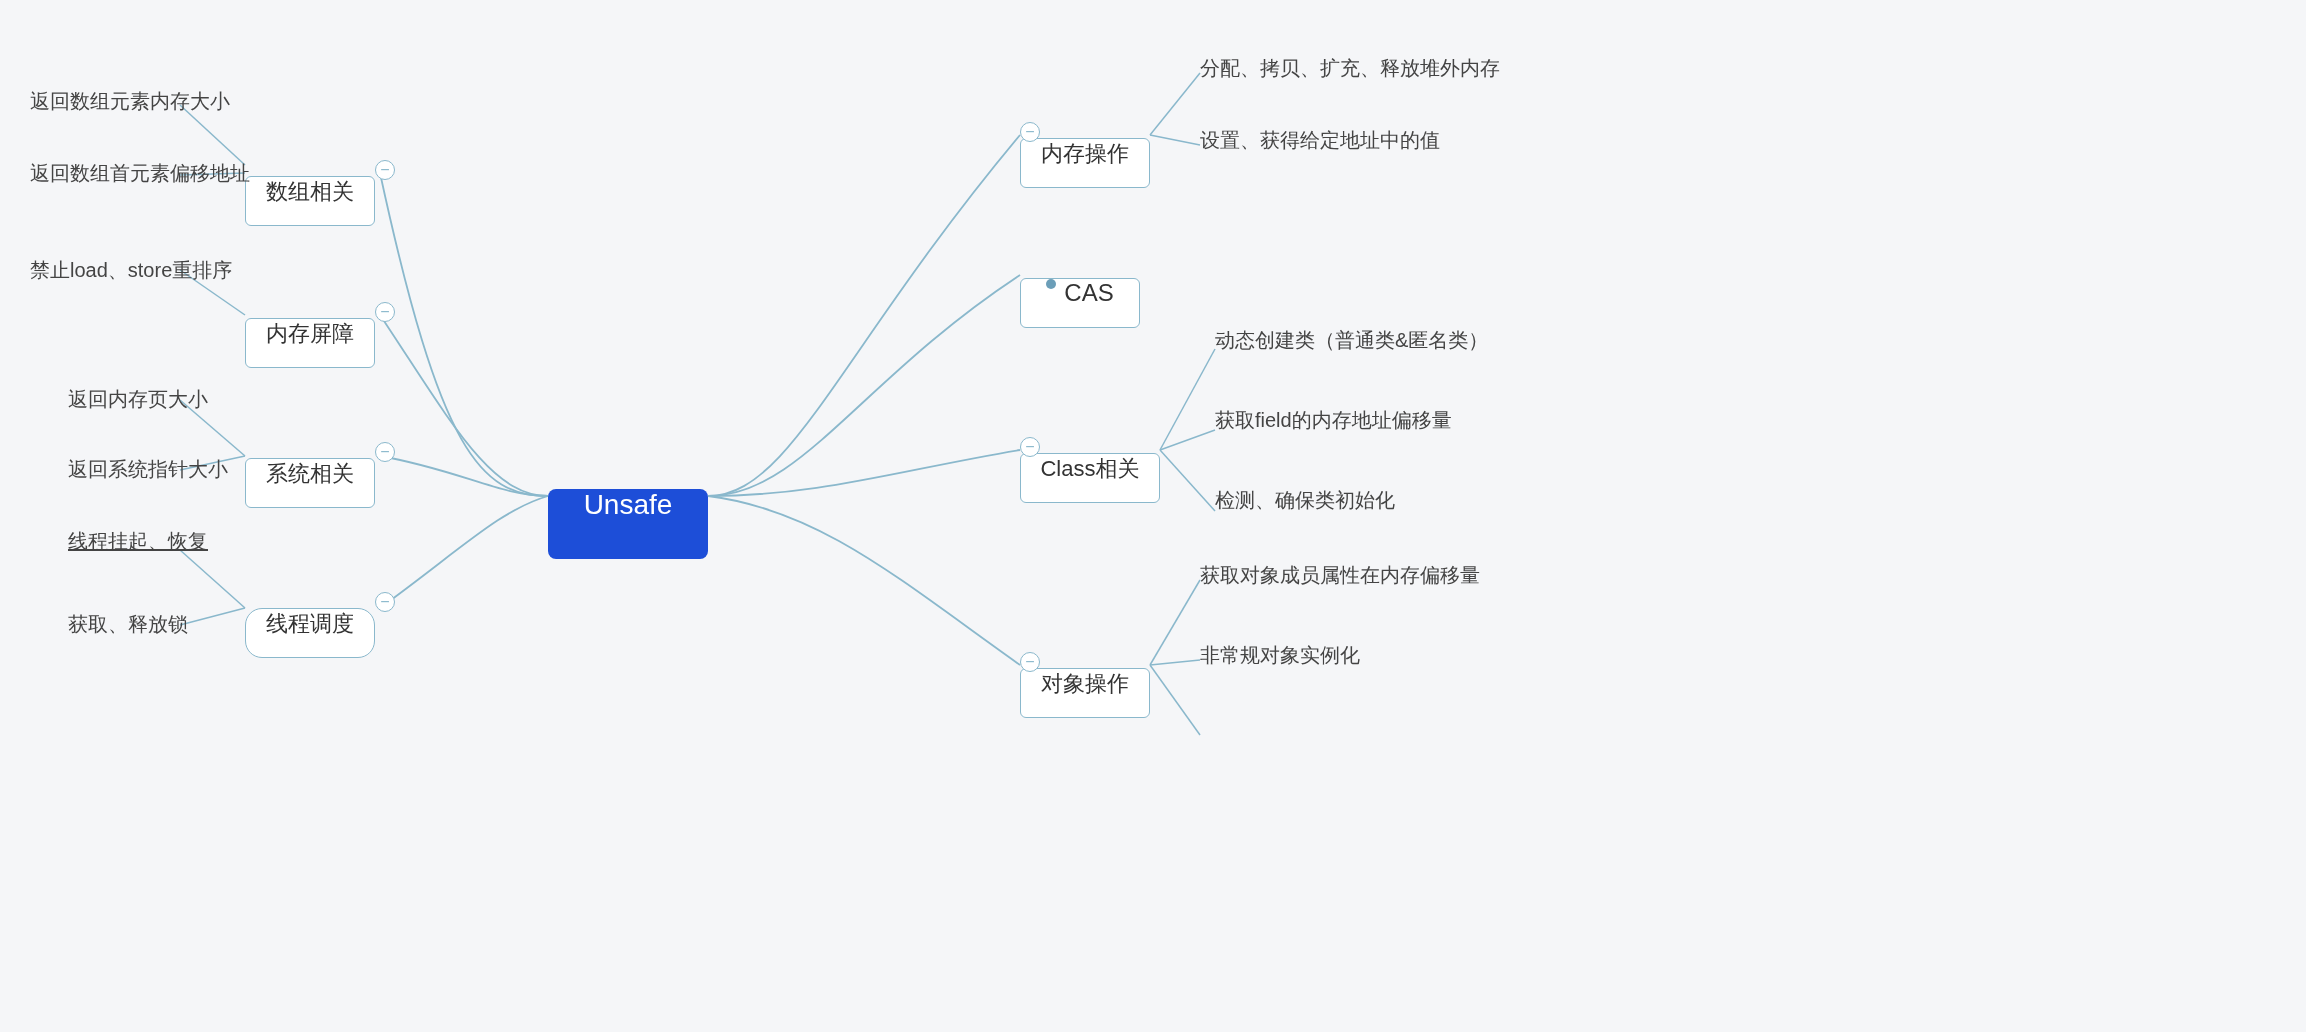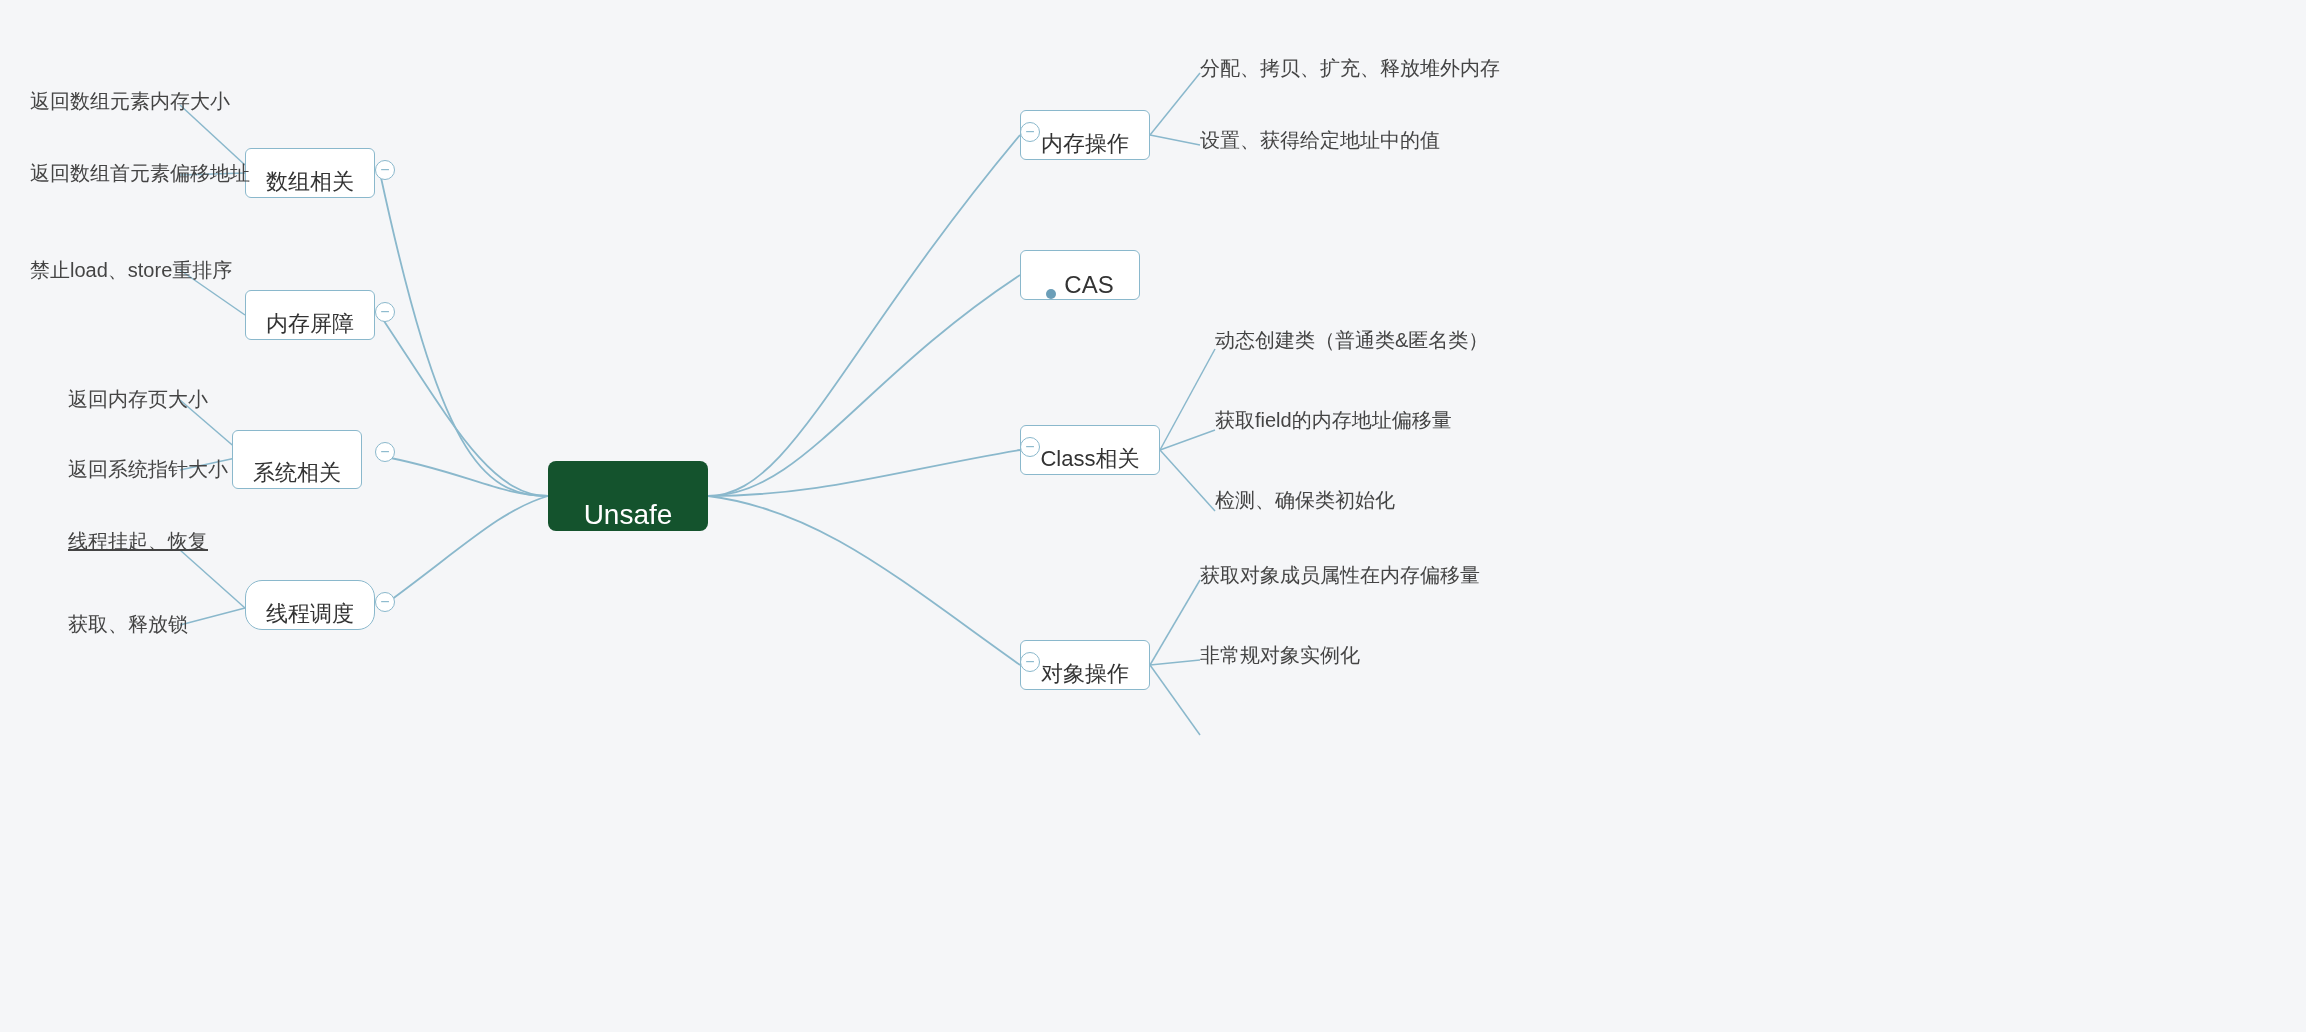--- a/index.html
+++ b/index.html
@@ -20,25 +20,26 @@
     svg.connections {
       position: absolute;
       top: 0; left: 0;
       width: 2306px;
       height: 1032px;
       pointer-events: none;
     }
     .node {
       position: absolute;
       display: flex;
-      align-items: flex-end;
+      align-items: flex-start;
       justify-content: center;
+      margin-top: 28px;
     }
     .center-node {
-      background: #14532d;
+      background: #1d4ed8;
       color: white;
       border-radius: 8px;
       font-size: 28px;
       font-weight: 500;
       width: 160px;
       height: 70px;
       left: 548px;
       top: 461px;
     }
     .branch-node {
@@ -131,21 +132,21 @@
   <div class="minus-badge" style="left:375px;top:160px;">−</div>
   <div class="leaf-text" style="left:30px;top:88px;">返回数组元素内存大小</div>
   <div class="leaf-text" style="left:30px;top:160px;">返回数组首元素偏移地址</div>
 
   <div class="node branch-node" style="left:245px;top:290px;width:130px;height:50px;">
     <span>内存屏障</span>
   </div>
   <div class="minus-badge" style="left:375px;top:302px;">−</div>
   <div class="leaf-text" style="left:30px;top:257px;">禁止load、store重排序</div>
 
-  <div class="node branch-node" style="left:232px;top:430px;width:130px;height:59px;">
+  <div class="node branch-node" style="left:245px;top:430px;width:130px;height:50px;">
     <span>系统相关</span>
   </div>
   <div class="minus-badge" style="left:375px;top:442px;">−</div>
   <div class="leaf-text" style="left:68px;top:386px;">返回内存页大小</div>
   <div class="leaf-text" style="left:68px;top:456px;">返回系统指针大小</div>
 
   <div class="node branch-node" style="left:245px;top:580px;width:130px;height:50px;border-radius:17px;">
     <span>线程调度</span>
   </div>
   <div class="minus-badge" style="left:375px;top:592px;">−</div>

